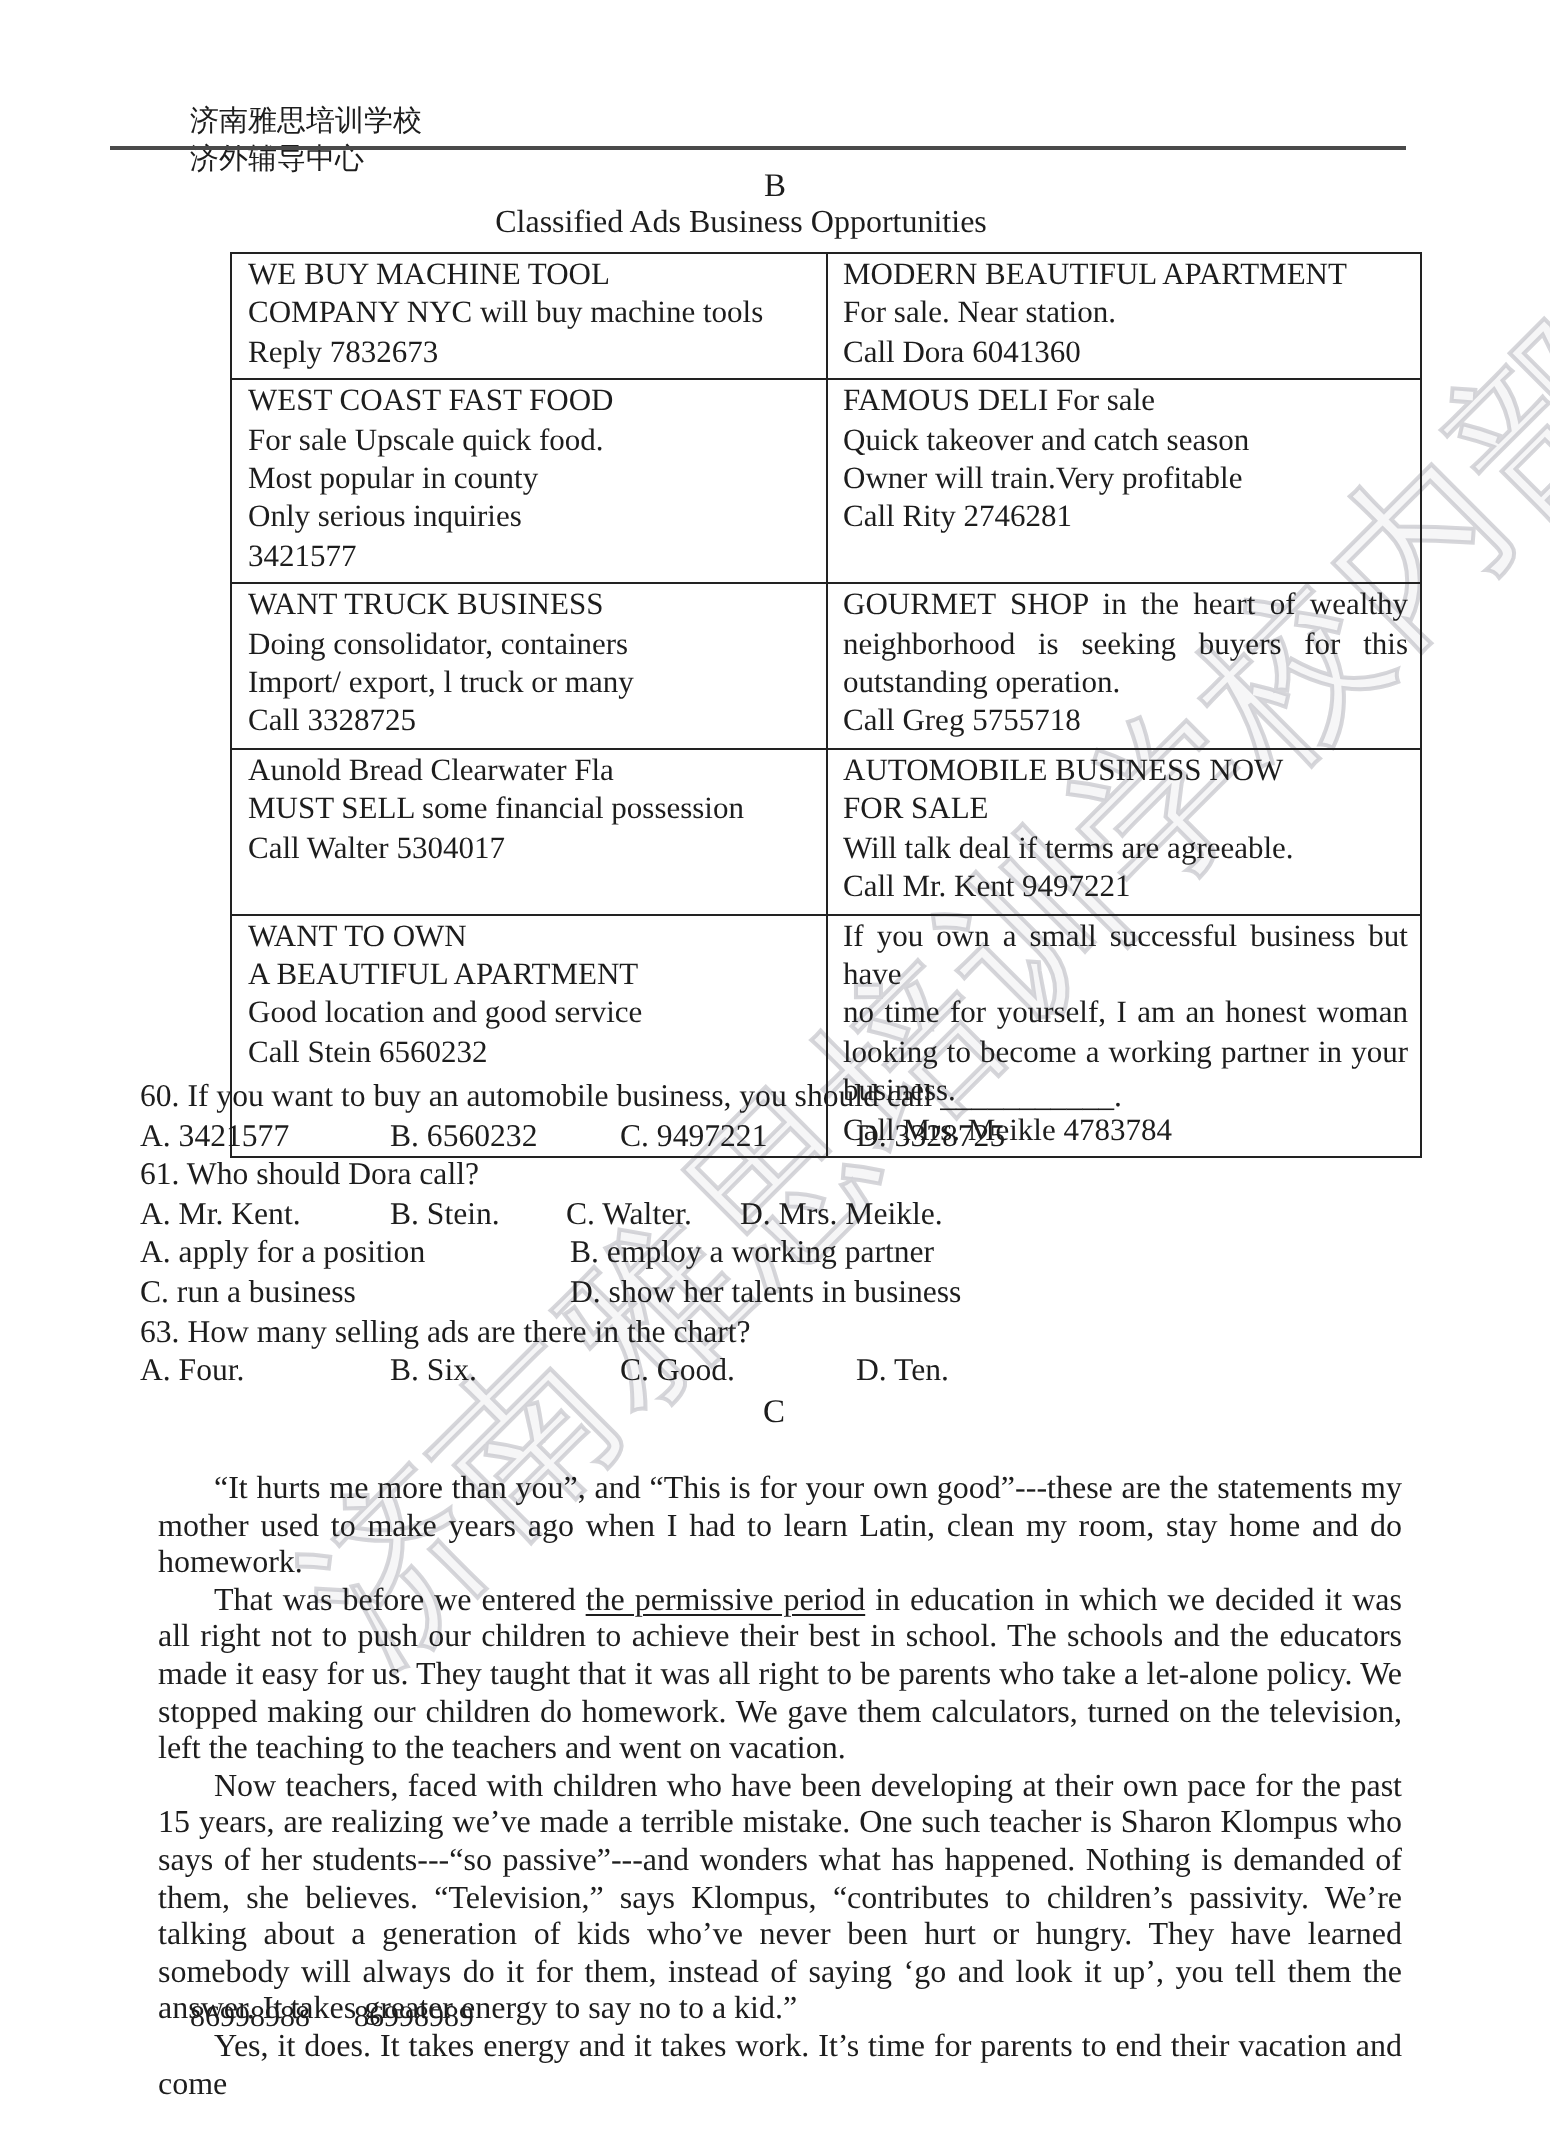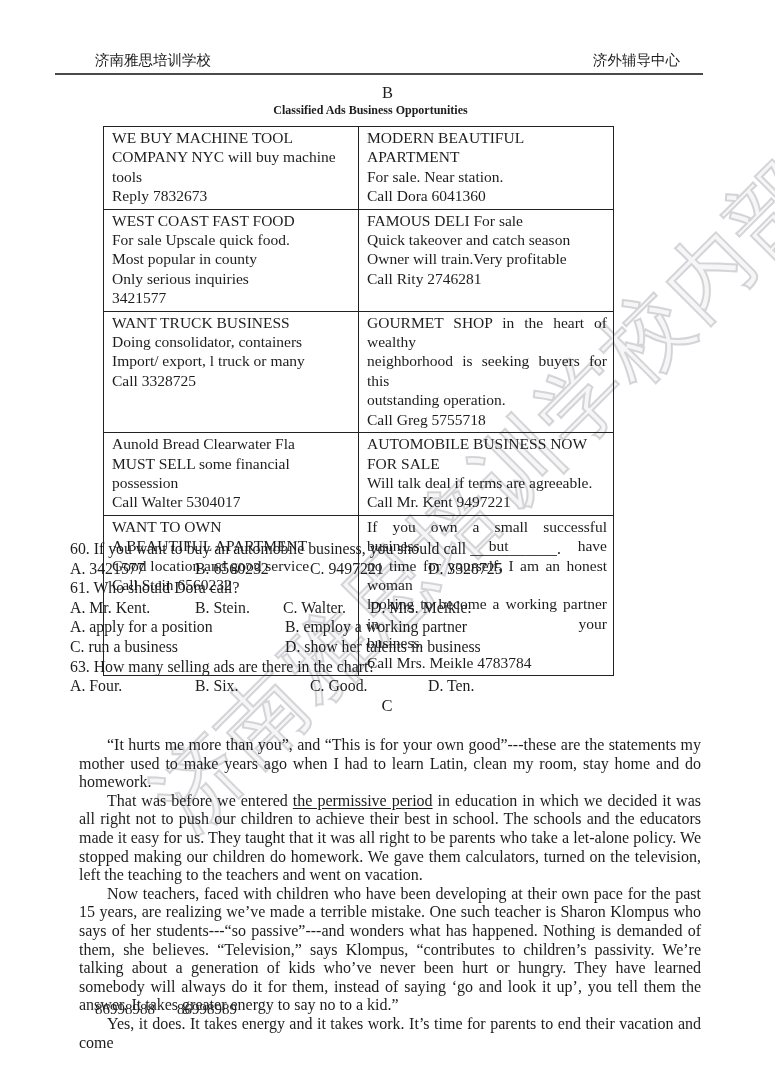--- a/index.html
+++ b/index.html
@@ -4,25 +4,25 @@
 <style>
   html,body{margin:0;padding:0;background:#fff;}
   .page{position:relative;width:775px;height:1075px;background:#fff;overflow:hidden;
         font-family:"Liberation Serif","DejaVu Serif",serif;color:#1d1d1d;}
   
   .watermark{position:absolute;left:128px;top:772px;transform:rotate(-45deg);transform-origin:0 0;
         font-size:86px;letter-spacing:4px;white-space:nowrap;z-index:0;pointer-events:none;
         font-family:"DejaVu Sans",sans-serif;color:rgba(200,200,206,0.16);
         -webkit-text-stroke:2px rgba(187,187,193,0.6);}
   .layer{position:absolute;z-index:1;}
-  .header{top:51px;left:95px;right:95px;display:flex;justify-content:space-between;font-size:14.5px;}
+  .header{top:51px;left:95px;right:95px;display:flex;justify-content:space-between;font-size:14.5px;flex-direction:column;}
   .rule{top:73px;left:55px;width:648px;height:2px;background:#4a4a4a;}
   .sec-label-b{top:83px;left:0;width:775px;text-align:center;font-size:16.5px;}
-  .sec-title{top:103px;left:0;width:741px;text-align:center;font-size:12px;font-weight:bold;}
-  table.ads{top:126px;left:103px;border-collapse:collapse;table-layout:fixed;width:511px;font-size:15.5px;}
+  .sec-title{top:103px;left:0;width:741px;text-align:center;font-size:16px;}
+  table.ads{top:126px;left:115px;border-collapse:collapse;table-layout:fixed;width:596px;font-size:15.5px;}
   .ads td{border:1.5px solid #222;vertical-align:top;padding:1px 6px 3px 8px;line-height:19.4px;width:50%;}
   .ln{min-height:19.4px;}
   .jl{text-align:justify;text-align-last:justify;}
   .qa{top:539px;left:70px;width:634px;font-size:15.8px;line-height:19.6px;}
   .stem{white-space:nowrap;}
   .opts .o{display:inline-block;white-space:nowrap;}
   .w1{width:125px}.w2{width:115px}.w3{width:118px}
   .n1{width:125px}.n2{width:88px}.n3{width:87px}
   .tc{width:215px}
   .sec-label-c{text-align:center;font-size:16.5px;}

